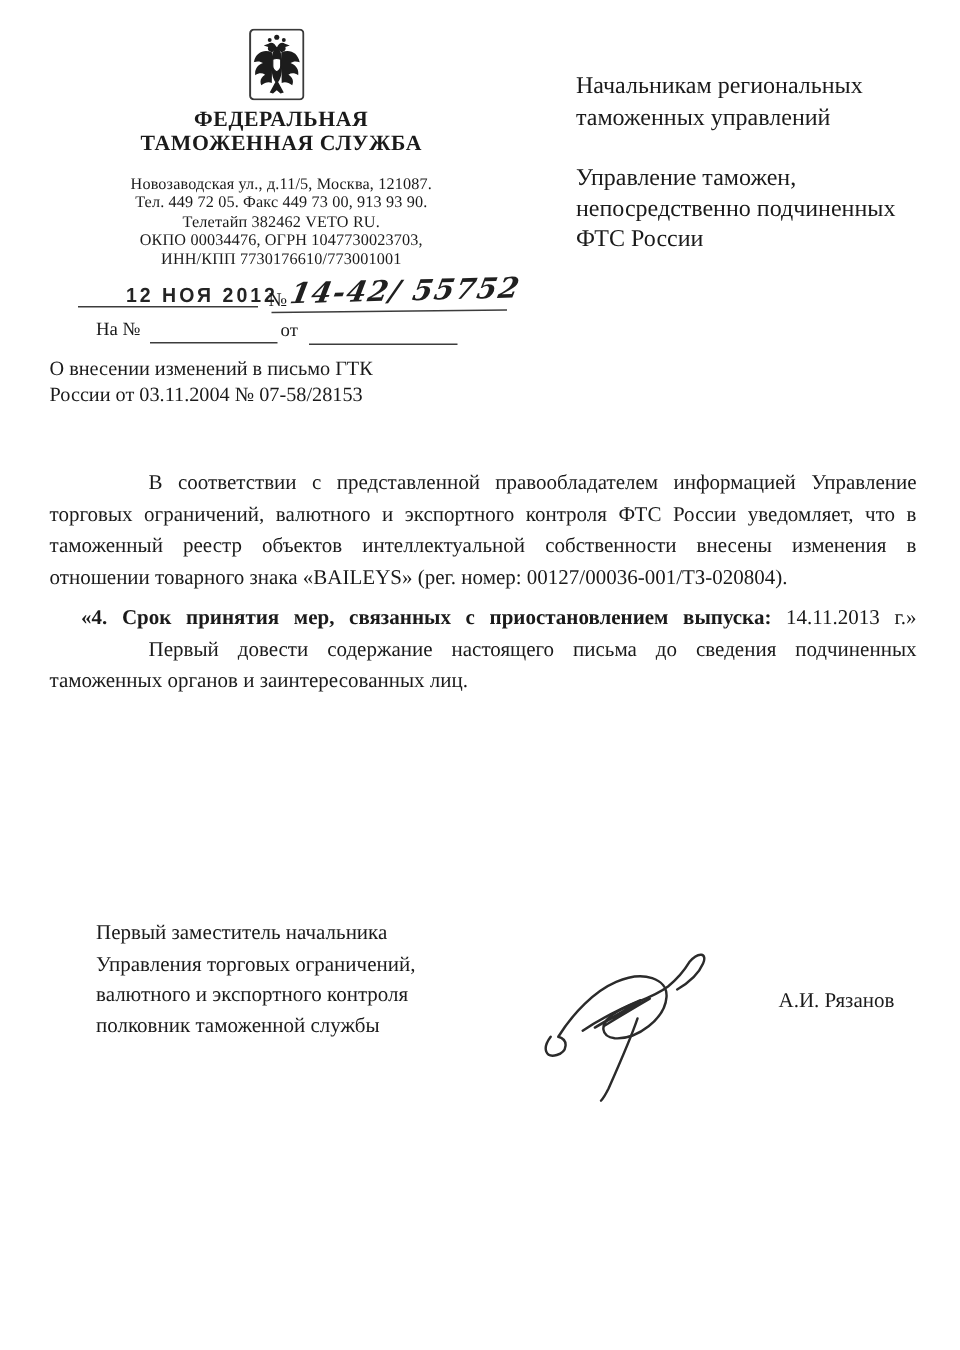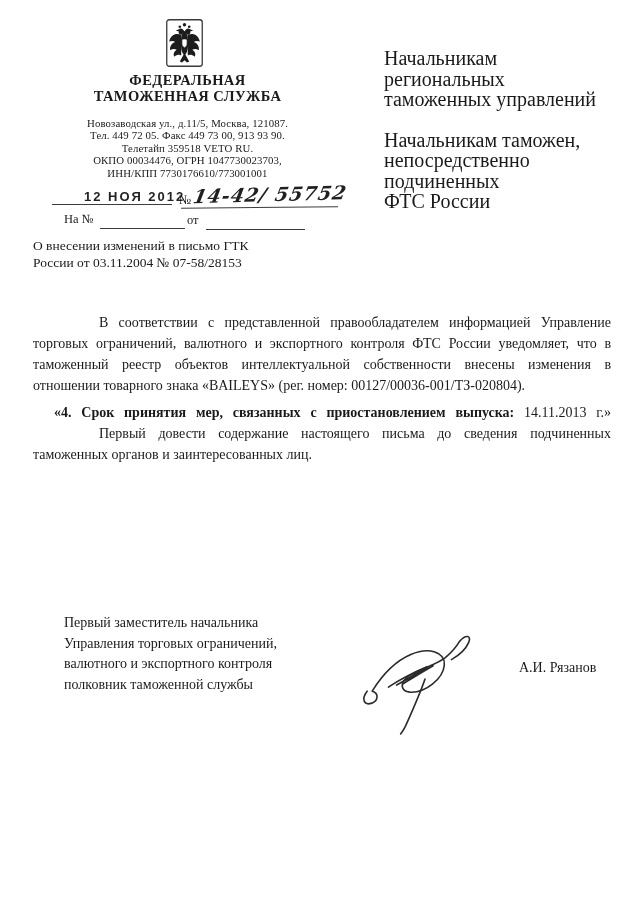--- a/index.html
+++ b/index.html
@@ -30,21 +30,21 @@
   .ul-number{left:181px;top:207px;width:157px;transform:rotate(-.6deg);}
   .na-label{position:absolute;left:64px;top:212px;font-size:12.5px;}
   .ot-label{position:absolute;left:187px;top:213px;font-size:12.5px;}
   .ul-na{left:100px;top:228px;width:85px;}
   .ul-ot{left:206px;top:229px;width:99px;}
   
   .subject{position:absolute;left:33px;top:238px;width:300px;
     font-size:13.5px;line-height:16.5px;}
   
   .addressees{position:absolute;left:384px;top:48px;width:230px;
-    font-size:20px;line-height:20.5px;}
+    font-size:16px;line-height:20.5px;}
   .addr-block2{margin-top:20px;}
   
   .body-text{position:absolute;left:33px;top:312px;width:578px;
     font-size:14px;line-height:21px;}
   .body-text p{margin:0;text-align:justify;text-indent:66px;text-align-last:left;}
   .revision-line{margin-top:6px;text-align:justify;text-align-last:justify;
     padding-left:21px;}
   .revision-line b{font-weight:bold;}
   .p3{margin-top:9px;}
   
@@ -74,21 +74,21 @@
       </g>
       <path d="M18.5 20 c1.6 0 2.6 .6 2.6 .6 v4.4 c0 2.6 -2.6 3.8 -2.6 3.8 s-2.6 -1.2 -2.6 -3.8 v-4.4 c0 0 1 -.6 2.6 -.6 z" fill="#ffffff" stroke="#1c1c1c" stroke-width="0.7"></path>
     </svg>
     <div class="org-name">
       <div>ФЕДЕРАЛЬНАЯ</div>
       <div>ТАМОЖЕННАЯ СЛУЖБА</div>
     </div>
     <div class="address">
       <div>Новозаводская ул., д.11/5, Москва, 121087.</div>
       <div>Тел. 449 72 05.  Факс  449 73 00,  913 93 90.</div>
-      <div>Телетайп  359518 VETO RU.</div>
+      <div>Телетайп  382462 VETO RU.</div>
       <div>ОКПО 00034476,  ОГРН 1047730023703,</div>
       <div>ИНН/КПП 7730176610/773001001</div>
     </div>
   </div>
 
   <div class="date-stamp">12 НОЯ 2012</div>
   <div class="no-label">№</div>
   <div class="handwritten-no">14-42/ 55752</div>
   <div class="uline ul-date"></div>
   <div class="uline ul-number"></div>
@@ -101,21 +101,21 @@
     <div>О внесении изменений в письмо ГТК</div>
     <div>России от 03.11.2004 № 07-58/28153</div>
   </div>
 
   <div class="addressees">
     <div>
       <div>Начальникам региональных</div>
       <div>таможенных управлений</div>
     </div>
     <div class="addr-block2">
-      <div>Начальникам таможен,</div>
+      <div>Управление таможен,</div>
       <div>непосредственно подчиненных</div>
       <div>ФТС России</div>
     </div>
   </div>
 
   <div class="body-text">
     <p>В соответствии с представленной правообладателем информацией Управление торговых ограничений, валютного и экспортного контроля ФТС России уведомляет, что в таможенный реестр объектов интеллектуальной собственности внесены изменения в отношении товарного знака «BAILEYS» (рег. номер: 00127/00036-001/ТЗ-020804).</p>
     <div class="revision-line">
       <b>«4. Срок принятия мер, связанных с приостановлением выпуска:</b><span> 14.11.2013 г.»</span>
     </div>

